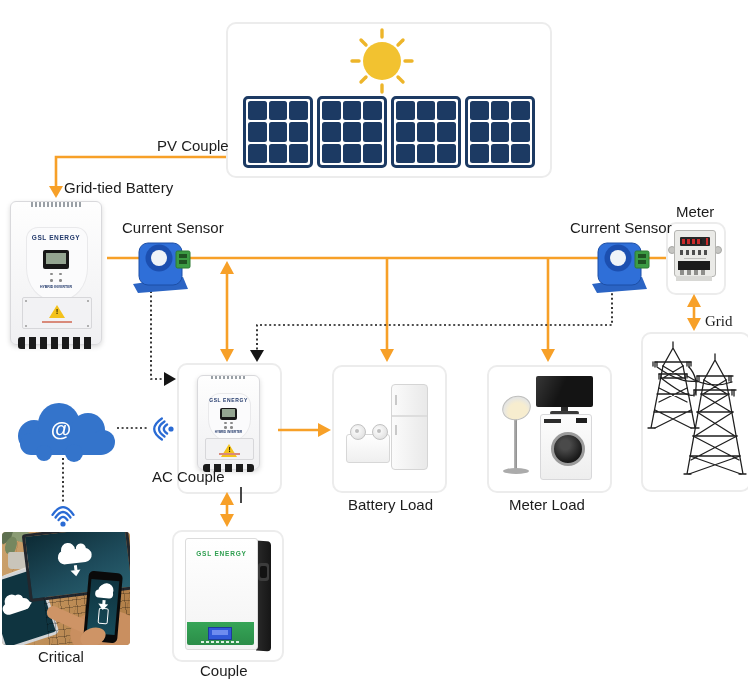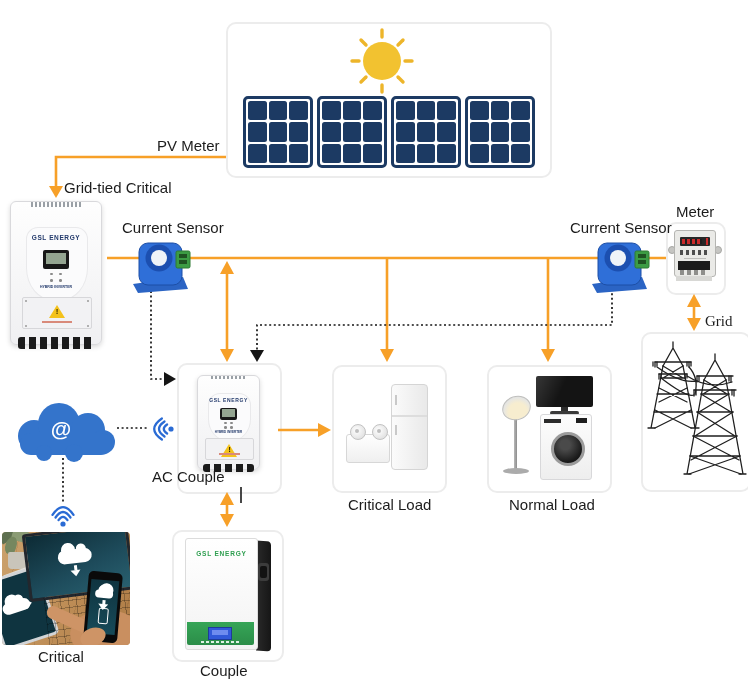--- a/index.html
+++ b/index.html
@@ -464,25 +464,25 @@
       <div id="phone-screen">
         <div class="mini-cloud" style="left:5px;top:10px;width:18px;height:8px;"></div>
         <div class="mini-stem" style="left:13px;top:20px;"></div>
         <div class="mini-arrow" style="left:9px;top:24px;"></div>
         <div id="phone-outline"></div>
       </div>
     </div>
     <div id="thumb"></div>
   </div>
 
-  <div class="lbl" style="left:157px;top:137px;">PV Meter</div>
-  <div class="lbl" style="left:64px;top:179px;">Grid-tied Critical</div>
+  <div class="lbl" style="left:157px;top:137px;">PV Couple</div>
+  <div class="lbl" style="left:64px;top:179px;">Grid-tied Battery</div>
   <div class="lbl" style="left:122px;top:219px;">Current Sensor</div>
   <div class="lbl" style="left:570px;top:219px;">Current Sensor</div>
   <div class="lbl" style="left:676px;top:203px;text-align:center;">Meter</div>
   <div class="lbl" style="left:705px;top:313px;font-family:Liberation Serif, serif;">Grid</div>
   <div class="lbl" style="left:152px;top:468px;">AC Couple</div>
-  <div class="lbl" style="left:348px;top:496px;">Critical Load</div>
-  <div class="lbl" style="left:509px;top:496px;">Normal Load</div>
+  <div class="lbl" style="left:348px;top:496px;">Battery Load</div>
+  <div class="lbl" style="left:509px;top:496px;">Meter Load</div>
   <div class="lbl" style="left:200px;top:662px;">Couple</div>
   <div class="lbl" style="left:38px;top:648px;">Critical</div>
 
 </div>
 
 </body></html>

